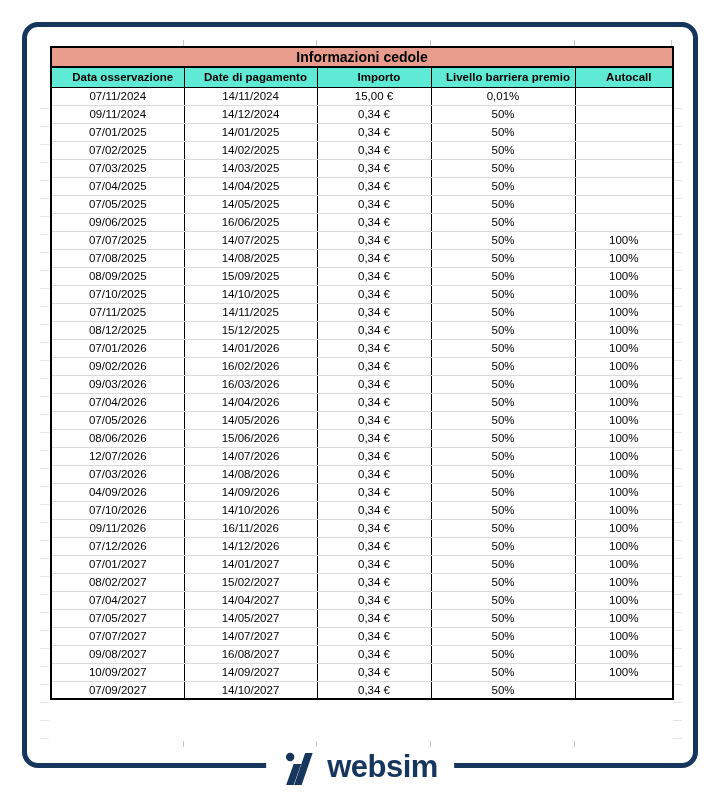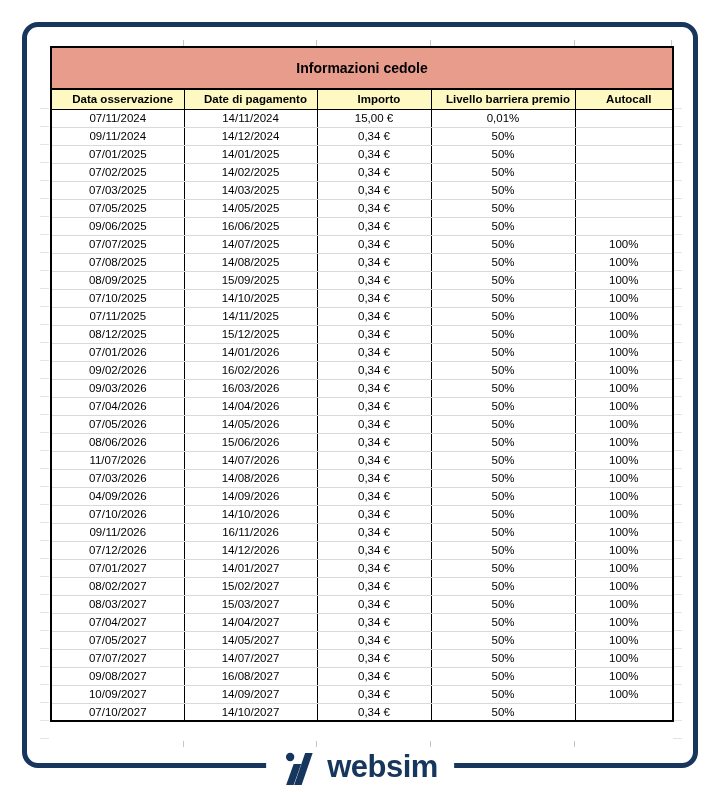--- a/index.html
+++ b/index.html
@@ -41,35 +41,35 @@
   }
   table.coupon th, table.coupon td {
     box-sizing: border-box;
     text-align: center;
     vertical-align: middle;
     padding: 0 2px;
     overflow: hidden;
     white-space: nowrap;
   }
   tr.title-row th {
-    height: 42px;
+    height: 20px;
     font-size: 14px;
     font-weight: bold;
     color: #000000;
     border: 2px solid #000000;
   }
   tr.header-row th {
     height: 20px;
     font-size: 11.5px;
     font-weight: bold;
     color: #000000;
     border-left: 1px solid #000000;
     border-right: 1px solid #000000;
     border-bottom: 1.5px solid #000000;
-    background: #fef9c3;
+    background: #5eead4;
     padding-left: 12px;
   }
   tbody td {
     height: 18px;
     font-size: 11.5px;
     color: #000000;
     border-left: 1px solid #000000;
     border-right: 1px solid #000000;
     border-bottom: 1px solid #D9D9D9;
     background: #ffffff;
@@ -183,20 +183,27 @@
         <td></td>
       </tr>
       <tr>
         <td>07/03/2025</td>
         <td>14/03/2025</td>
         <td>0,34 €</td>
         <td>50%</td>
         <td></td>
       </tr>
       <tr>
+        <td>07/04/2025</td>
+        <td>14/04/2025</td>
+        <td>0,34 €</td>
+        <td>50%</td>
+        <td></td>
+      </tr>
+      <tr>
         <td>07/05/2025</td>
         <td>14/05/2025</td>
         <td>0,34 €</td>
         <td>50%</td>
         <td></td>
       </tr>
       <tr>
         <td>09/06/2025</td>
         <td>16/06/2025</td>
         <td>0,34 €</td>
@@ -281,21 +288,21 @@
         <td>100%</td>
       </tr>
       <tr>
         <td>08/06/2026</td>
         <td>15/06/2026</td>
         <td>0,34 €</td>
         <td>50%</td>
         <td>100%</td>
       </tr>
       <tr>
-        <td>11/07/2026</td>
+        <td>12/07/2026</td>
         <td>14/07/2026</td>
         <td>0,34 €</td>
         <td>50%</td>
         <td>100%</td>
       </tr>
       <tr>
         <td>07/03/2026</td>
         <td>14/08/2026</td>
         <td>0,34 €</td>
         <td>50%</td>
@@ -337,27 +344,20 @@
         <td>100%</td>
       </tr>
       <tr>
         <td>08/02/2027</td>
         <td>15/02/2027</td>
         <td>0,34 €</td>
         <td>50%</td>
         <td>100%</td>
       </tr>
       <tr>
-        <td>08/03/2027</td>
-        <td>15/03/2027</td>
-        <td>0,34 €</td>
-        <td>50%</td>
-        <td>100%</td>
-      </tr>
-      <tr>
         <td>07/04/2027</td>
         <td>14/04/2027</td>
         <td>0,34 €</td>
         <td>50%</td>
         <td>100%</td>
       </tr>
       <tr>
         <td>07/05/2027</td>
         <td>14/05/2027</td>
         <td>0,34 €</td>
@@ -379,21 +379,21 @@
         <td>100%</td>
       </tr>
       <tr>
         <td>10/09/2027</td>
         <td>14/09/2027</td>
         <td>0,34 €</td>
         <td>50%</td>
         <td>100%</td>
       </tr>
       <tr>
-        <td>07/10/2027</td>
+        <td>07/09/2027</td>
         <td>14/10/2027</td>
         <td>0,34 €</td>
         <td>50%</td>
         <td></td>
       </tr>
     </tbody>
 </table>
 
 <div class="brand">
   <svg class="brand-mark" width="36" height="33" viewBox="0 0 36 33" xmlns="http://www.w3.org/2000/svg">

